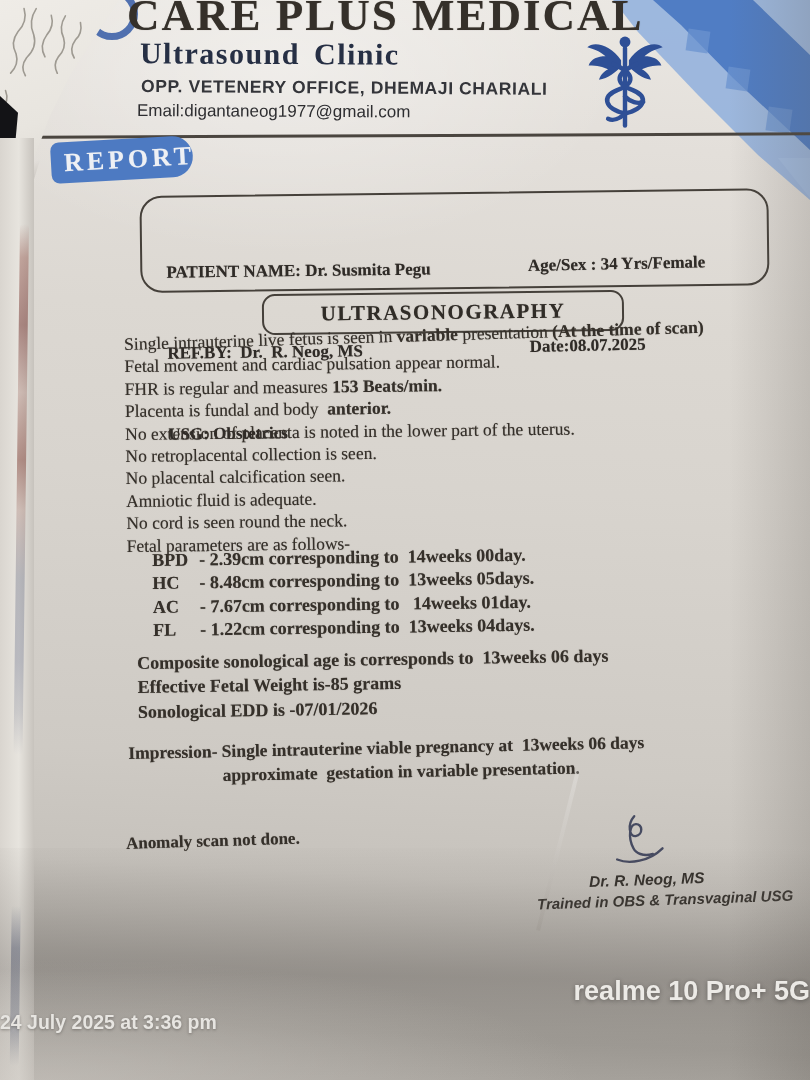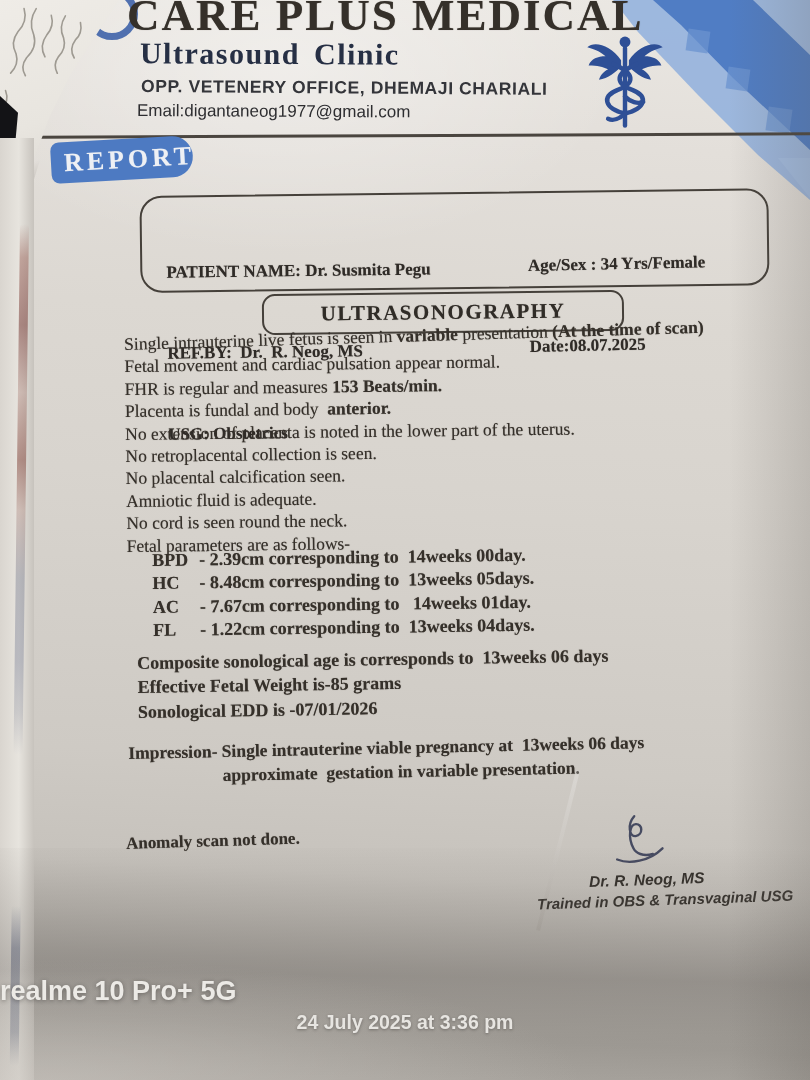--- a/index.html
+++ b/index.html
@@ -100,24 +100,24 @@
     clip-path:polygon(0 0,82% 0,64% 16%,48% 31%,34% 48%,24% 64%,16% 80%,9% 93%,0 100%);
     pointer-events:none;}
   
   .crease{position:absolute;left:556px;top:768px;width:4px;height:165px;
     transform:rotate(14deg);background:linear-gradient(180deg,rgba(255,255,255,.4),rgba(120,110,100,.18));
     opacity:.6;}
   .bottom-shadow{position:absolute;left:0;top:848px;width:810px;height:232px;pointer-events:none;
     background:
       radial-gradient(120% 95% at 6% 100%, rgba(208,203,197,.5), rgba(208,203,197,0) 55%),
       linear-gradient(181deg, rgba(110,105,100,0) 0%, rgba(110,105,100,.18) 30%, rgba(95,90,86,.32) 55%, rgba(112,108,102,.24) 76%, rgba(132,128,122,.16) 100%);}
-  .wm-device{position:absolute;left:0;top:976px;width:810px;text-align:left;
+  .wm-device{position:absolute;left:0;top:976px;width:810px;text-align:right;
     font-family:"Liberation Sans",sans-serif;font-weight:700;font-size:27px;
     color:#eceae6;text-shadow:0 1px 4px rgba(40,38,35,.45);}
-  .wm-date{position:absolute;left:0;top:1011px;width:810px;text-align:center;
+  .wm-date{position:absolute;left:0;top:1011px;width:810px;
     font-family:"Liberation Sans",sans-serif;font-weight:700;font-size:19.5px;
     color:#e7e5e1;text-shadow:0 1px 3px rgba(40,38,35,.4);}
 </style>
 </head>
 <body>
 
 <div class="photo">
   <div class="paper"></div>
 
   <svg class="corner-art" width="215" height="215" viewBox="0 0 215 215">

